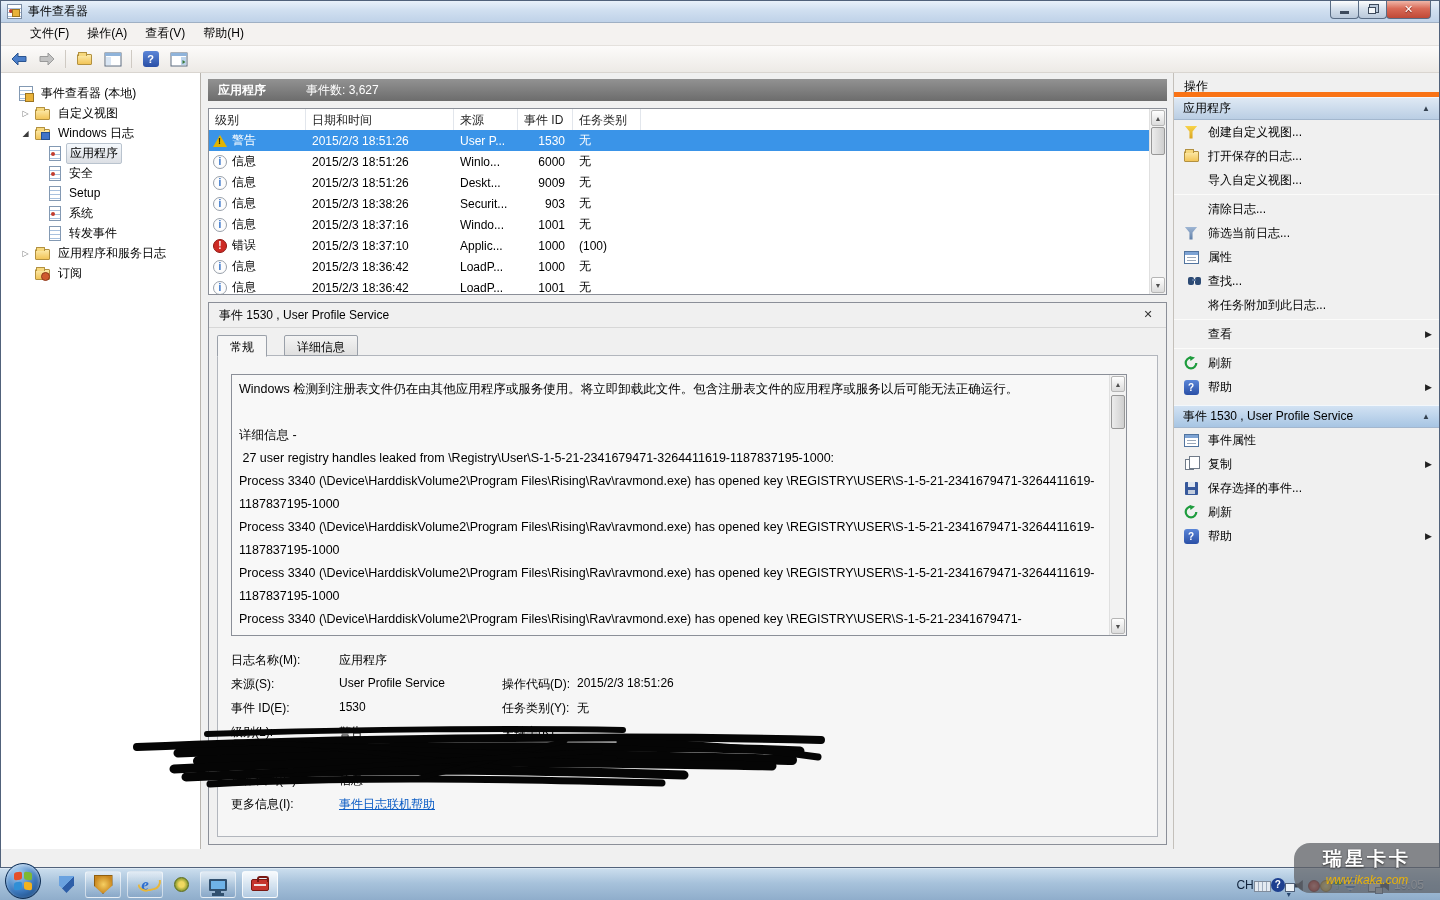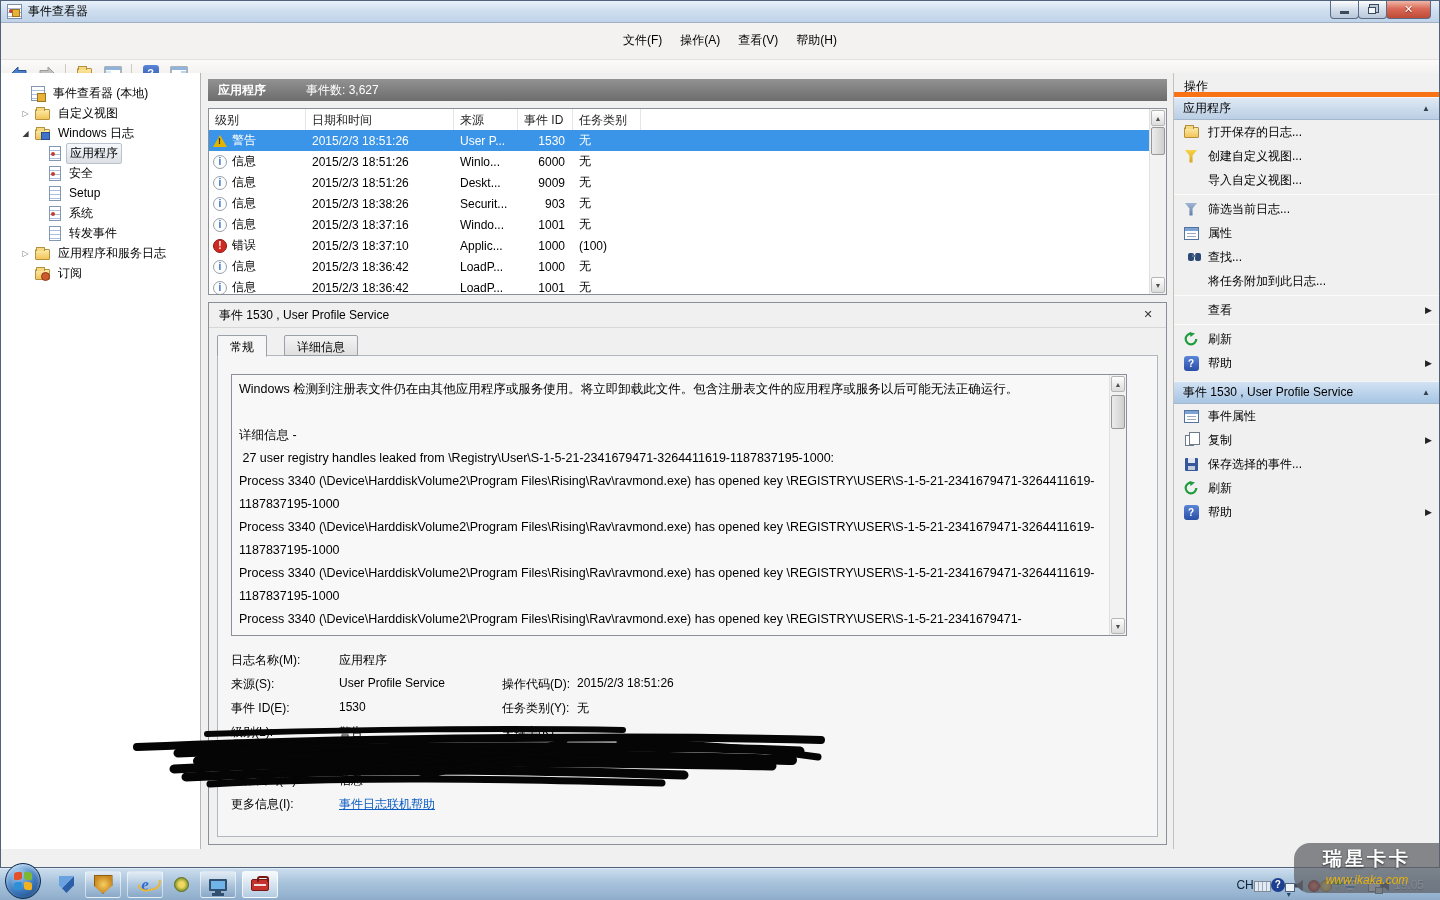--- a/index.html
+++ b/index.html
@@ -14,35 +14,35 @@
     background-image:repeating-linear-gradient(180deg, transparent 0 3px, #a9bedb 3px 4px); }
   .app-icon16::after{ content:""; position:absolute; right:1px; bottom:1px; width:6px; height:6px; background:#e8b23a; border:1px solid #9c7420;}
   .app-icon16::before{ content:""; position:absolute; left:1px; top:4px; width:4px; height:4px; background:#c23b2e; border-radius:50%;}
   .winbtns { position:absolute; right:8px; top:0; display:flex; }
   .winbtn { width:29px; height:18px; margin-left:-1px; border:1px solid #5a6c84; border-top:none; border-radius:0 0 4px 4px;
     background:linear-gradient(#fdfdfd,#d6e0ec 45%,#b9c8da); display:flex; align-items:center; justify-content:center; }
   .winbtn .bar { width:9px; height:3px; background:#3d4a5c; margin-top:6px; }
   .winbtn .restore-glyph { width:8px; height:7px; border:1px solid #3d4a5c; background:#f4f7fa; box-shadow:2px -2px 0 -0px #b9c8da, 2px -2px 0 1px #3d4a5c; margin:2px 2px 0 0;}
   .winbtn.close { width:45px; background:linear-gradient(#f0b6a8,#d96a57 45%,#bf4937); color:#fff; font-weight:bold; font-size:11px; text-shadow:0 1px 1px #7a241a; }
 
-  .menubar { height:37px; background:#f4f2f0; border-bottom:1px solid #e4e1dd; display:flex; align-items:center; padding-left:20px;justify-content:center; }
+  .menubar { height:23px; background:#f4f2f0; border-bottom:1px solid #e4e1dd; display:flex; align-items:center; padding-left:20px; }
   .menu-item { padding:3px 9px 4px; }
   .toolbar { height:27px; background:linear-gradient(#fcfbfa,#edeae6); border-bottom:1px solid #d9d5d0; display:flex; align-items:center; padding-left:5px; gap:3px; }
   .tbtn { width:25px; height:23px; display:flex; align-items:center; justify-content:center; }
   .tsep { width:1px; height:18px; background:#cfcac3; margin:0 3px; }
   .help16 { width:16px; height:16px; border-radius:3px; background:linear-gradient(#5b86d8,#2a4fa6); color:#fff; font-weight:bold; font-size:11px; display:flex; align-items:center; justify-content:center; }
 
   
   .main { position:absolute; top:72px; left:0; width:1438px; height:776px; display:flex; }
   .tree { width:200px; background:#fff; border-right:1px solid #b9b5af; padding-top:10px; overflow:hidden; }
   .center { width:972px; background:#f0f0f0; padding:4px 6px 0 7px; position:relative; }
   .actions { width:266px; background:#f0f0f0; border-left:1px solid #c4c0ba; overflow:hidden; }
 
   
-  .trow { height:20px; display:flex; align-items:center; gap:5px; padding-left:16px; white-space:nowrap; }
+  .trow { height:20px; display:flex; align-items:center; gap:5px; padding-left:4px; white-space:nowrap; }
   .trow.lvl1 { padding-left:20px; } .trow.lvl2 { padding-left:48px; }
   .texp { width:9px; font-size:8px; color:#7c7c7c; text-align:center; }
   .texp.exp { color:#3c3c3c; }
   .tlabel { padding:1px 3px; }
   .tlabel.sel { background:linear-gradient(#f5f9fd,#dcdfe4); border:1px solid #b9c3ce; border-radius:2px; }
   .ico-folder { width:15px; height:11px; background:linear-gradient(#fce9a8,#f2c558); border:1px solid #b3913f; border-radius:1px; position:relative; flex:0 0 auto; margin-top:2px;}
   .ico-folder::before { content:""; position:absolute; top:-3px; left:0; width:7px; height:3px; background:#f6d87e; border:1px solid #b3913f; border-bottom:none; border-radius:1px 1px 0 0; }
   .ico-folder.blue::after { content:""; position:absolute; right:-1px; bottom:-1px; width:7px; height:6px; background:#3f74c8; border:1px solid #24508f; }
   .ico-folder.sub::after { content:""; position:absolute; right:-1px; bottom:-2px; width:7px; height:7px; background:#cf5a2e; border-radius:50%; border:1px solid #8f3a1c;}
   .ico-log { width:12px; height:15px; background:#fff; border:1px solid #8399b3; position:relative; flex:0 0 auto;
@@ -455,35 +455,39 @@
 
       <div class="actions">
         <div class="actions-title">操作</div>
 
         <div class="sec-hdr">
           <span>应用程序</span>
           <span class="sec-arrow">▲</span>
         </div>
         <div class="aitem">
           <span class="a16">
+              <span class="i-funnel"></span>
+            </span>
+          <span>创建自定义视图...</span>
+        </div>
+        <div class="aitem">
+          <span class="a16">
               <span class="i-openfolder"></span>
             </span>
           <span>打开保存的日志...</span>
-        </div>
-        <div class="aitem">
-          <span class="a16">
-              <span class="i-funnel"></span>
-            </span>
-          <span>创建自定义视图...</span>
         </div>
         <div class="aitem">
           <span class="noicon"></span>
           <span>导入自定义视图...</span>
         </div>
         <div class="asep"></div>
+        <div class="aitem">
+          <span class="noicon"></span>
+          <span>清除日志...</span>
+        </div>
         <div class="aitem">
           <span class="a16">
               <span class="i-funnel blue"></span>
             </span>
           <span>筛选当前日志...</span>
         </div>
         <div class="aitem">
           <span class="a16">
               <span class="i-props"></span>
             </span>

